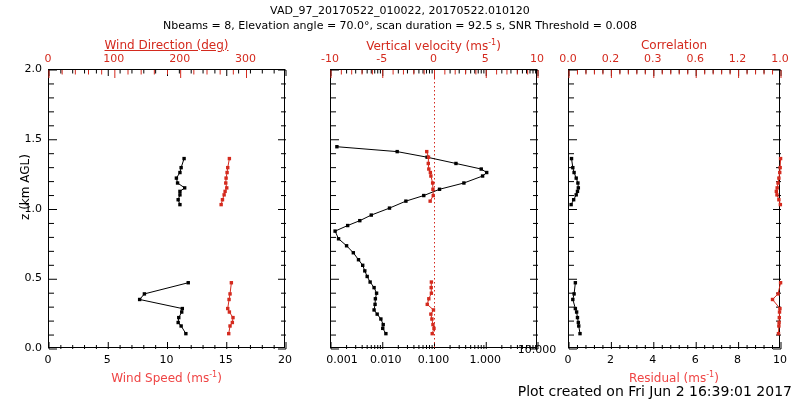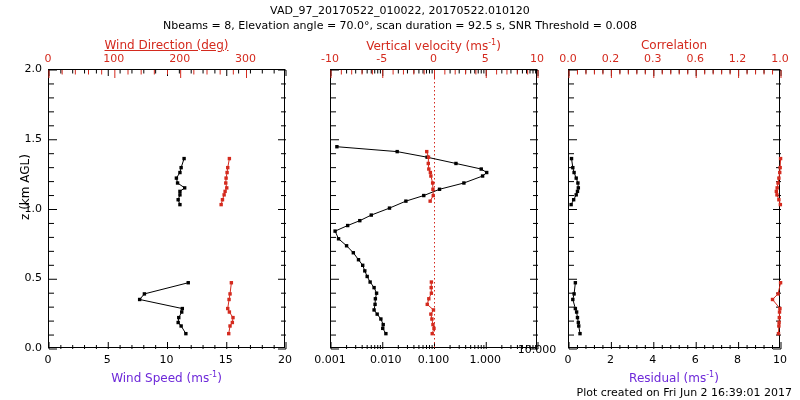--- a/index.html
+++ b/index.html
@@ -6,29 +6,29 @@
   body{width:800px;height:400px;overflow:hidden;font-family:"DejaVu Sans",sans-serif;}
   #root{position:relative;width:800px;height:400px;background:#fff;}
 
   .ttl{position:absolute;text-align:center;color:#000;font-size:11px;line-height:13px;white-space:nowrap;}
   #title-line1{left:0;top:4px;width:800px;}
   #title-line2{left:0;top:19px;width:800px;}
 
   .panel{position:absolute;box-sizing:border-box;border:1px solid #000;background:#fff;}
   .panel svg{position:absolute;left:0;top:0;overflow:visible;}
 
-  .axlabel{position:absolute;color:#6d28d9;font-size:12px;text-align:center;white-space:nowrap;}
+  .axlabel{position:absolute;color:#ef4444;font-size:12px;text-align:center;white-space:nowrap;}
   .axlabel.red{color:#d42a1e;}
   .tick-txt{position:absolute;font-size:11px;color:#000;text-align:center;white-space:nowrap;}
   .tick-txt.red{color:#d42a1e;}
   .tick-txt.left{text-align:right;}
 
   #ylabel{position:absolute;left:-20px;top:180px;width:90px;font-size:12px;color:#000;
           transform:rotate(-90deg);text-align:center;white-space:nowrap;}
-  #footer{position:absolute;right:8px;bottom:1px;font-size:11px;color:#000;white-space:nowrap;}
+  #footer{position:absolute;right:8px;bottom:1px;font-size:14px;color:#000;white-space:nowrap;}
   .sup{font-size:8px;vertical-align:super;}
 </style>
 </head>
 <body>
 
 <div id="root">
 
   <div class="ttl" id="title-line1">VAD_97_20170522_010022, 20170522.010120</div>
   <div class="ttl" id="title-line2">Nbeams = 8, Elevation angle = 70.0°, scan duration = 92.5 s, SNR Threshold = 0.008</div>
 
@@ -566,21 +566,21 @@
     <div class="tick-txt" style="left: 67.25px; top: 353px; width: 80px;">5</div>
     <div class="tick-txt" style="left: 126.5px; top: 353px; width: 80px;">10</div>
     <div class="tick-txt" style="left: 185.75px; top: 353px; width: 80px;">15</div>
     <div class="tick-txt" style="left: 245px; top: 353px; width: 80px;">20</div>
     <div class="tick-txt red" style="left: 8px; top: 52px; width: 80px;">0</div>
     <div class="tick-txt red" style="left: 73.8333px; top: 52px; width: 80px;">100</div>
     <div class="tick-txt red" style="left: 139.667px; top: 52px; width: 80px;">200</div>
     <div class="tick-txt red" style="left: 205.5px; top: 52px; width: 80px;">300</div>
     <div class="axlabel" style="left: 48px; width: 237px; top: 370px;">Wind Speed (ms<span class="sup">-1</span>)</div>
     <div class="axlabel red" style="left: 48px; width: 237px; top: 38px; text-decoration: underline;">Wind Direction (deg)</div>
-    <div class="tick-txt" style="left: 290px; top: 353px; width: 80px;">0.001</div>
+    <div class="tick-txt" style="left: 290px; top: 353px; width: 80px; padding-left: 12px;">0.001</div>
     <div class="tick-txt" style="left: 341.75px; top: 353px; width: 88px;">0.010</div>
     <div class="tick-txt" style="left: 393.5px; top: 353px; width: 80px;">0.100</div>
     <div class="tick-txt" style="left: 445.25px; top: 353px; width: 80px;">1.000</div>
     <div class="tick-txt" style="left: 497px; top: 343px; width: 80px;">10.000</div>
     <div class="tick-txt red" style="left: 290px; top: 52px; width: 80px;">-10</div>
     <div class="tick-txt red" style="left: 341.75px; top: 52px; width: 80px;">-5</div>
     <div class="tick-txt red" style="left: 393.5px; top: 52px; width: 80px;">0</div>
     <div class="tick-txt red" style="left: 445.25px; top: 52px; width: 80px;">5</div>
     <div class="tick-txt red" style="left: 497px; top: 52px; width: 80px;">10</div>
     <div class="axlabel red" style="left: 330px; width: 207px; top: 38px;">Vertical velocity (ms<span class="sup">-1</span>)</div>

